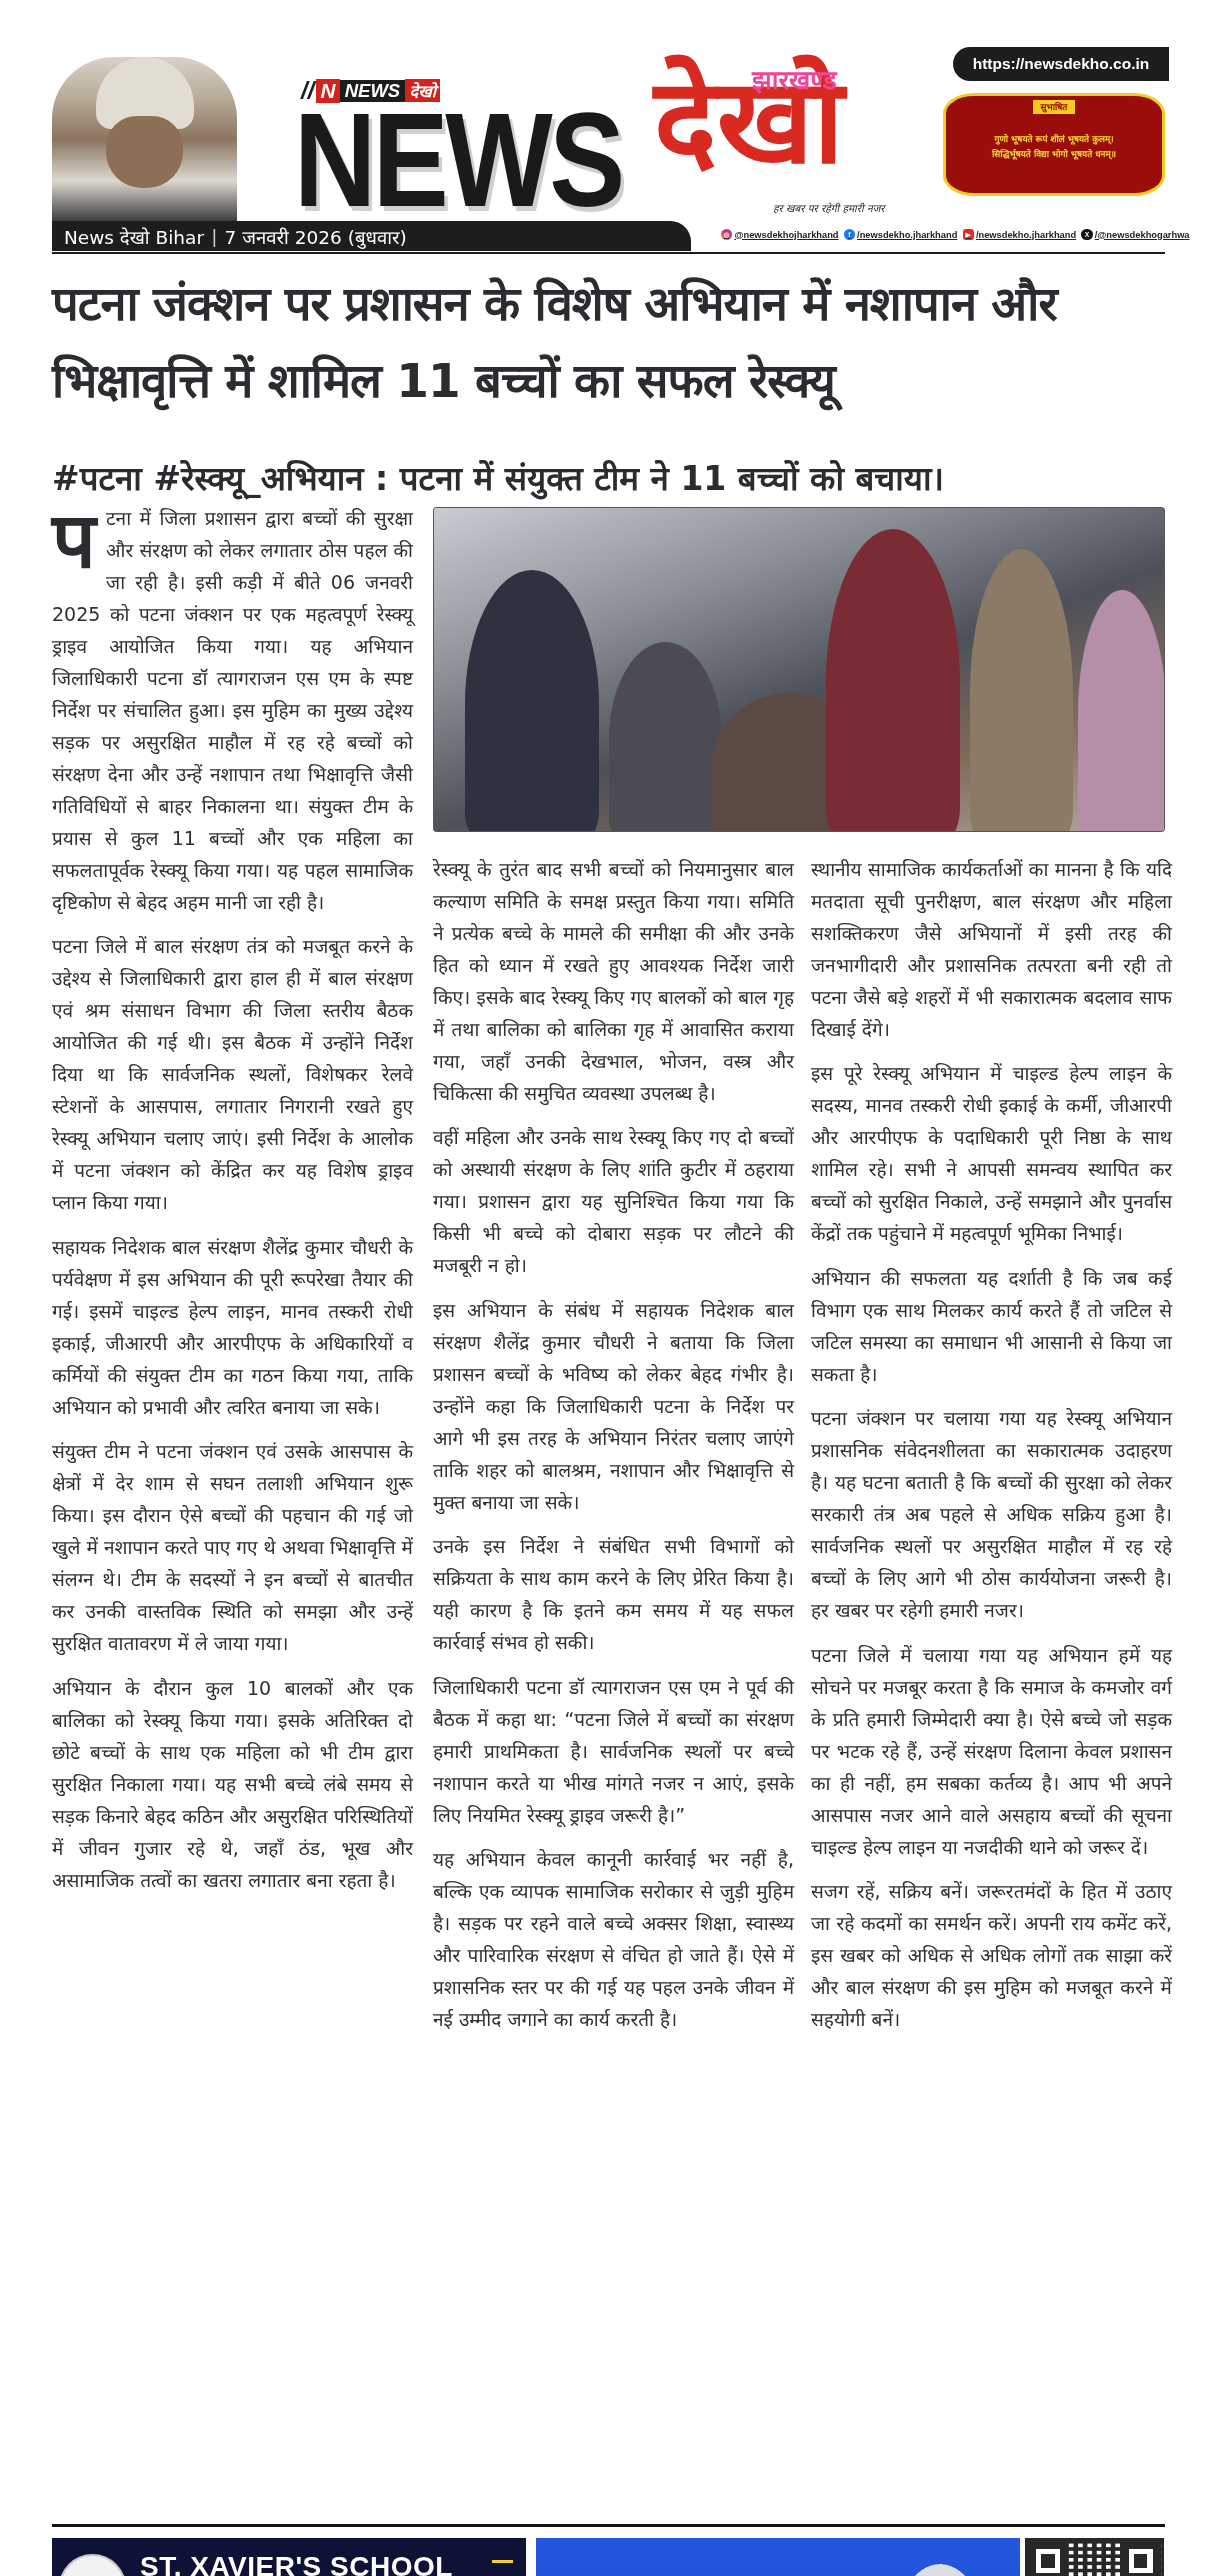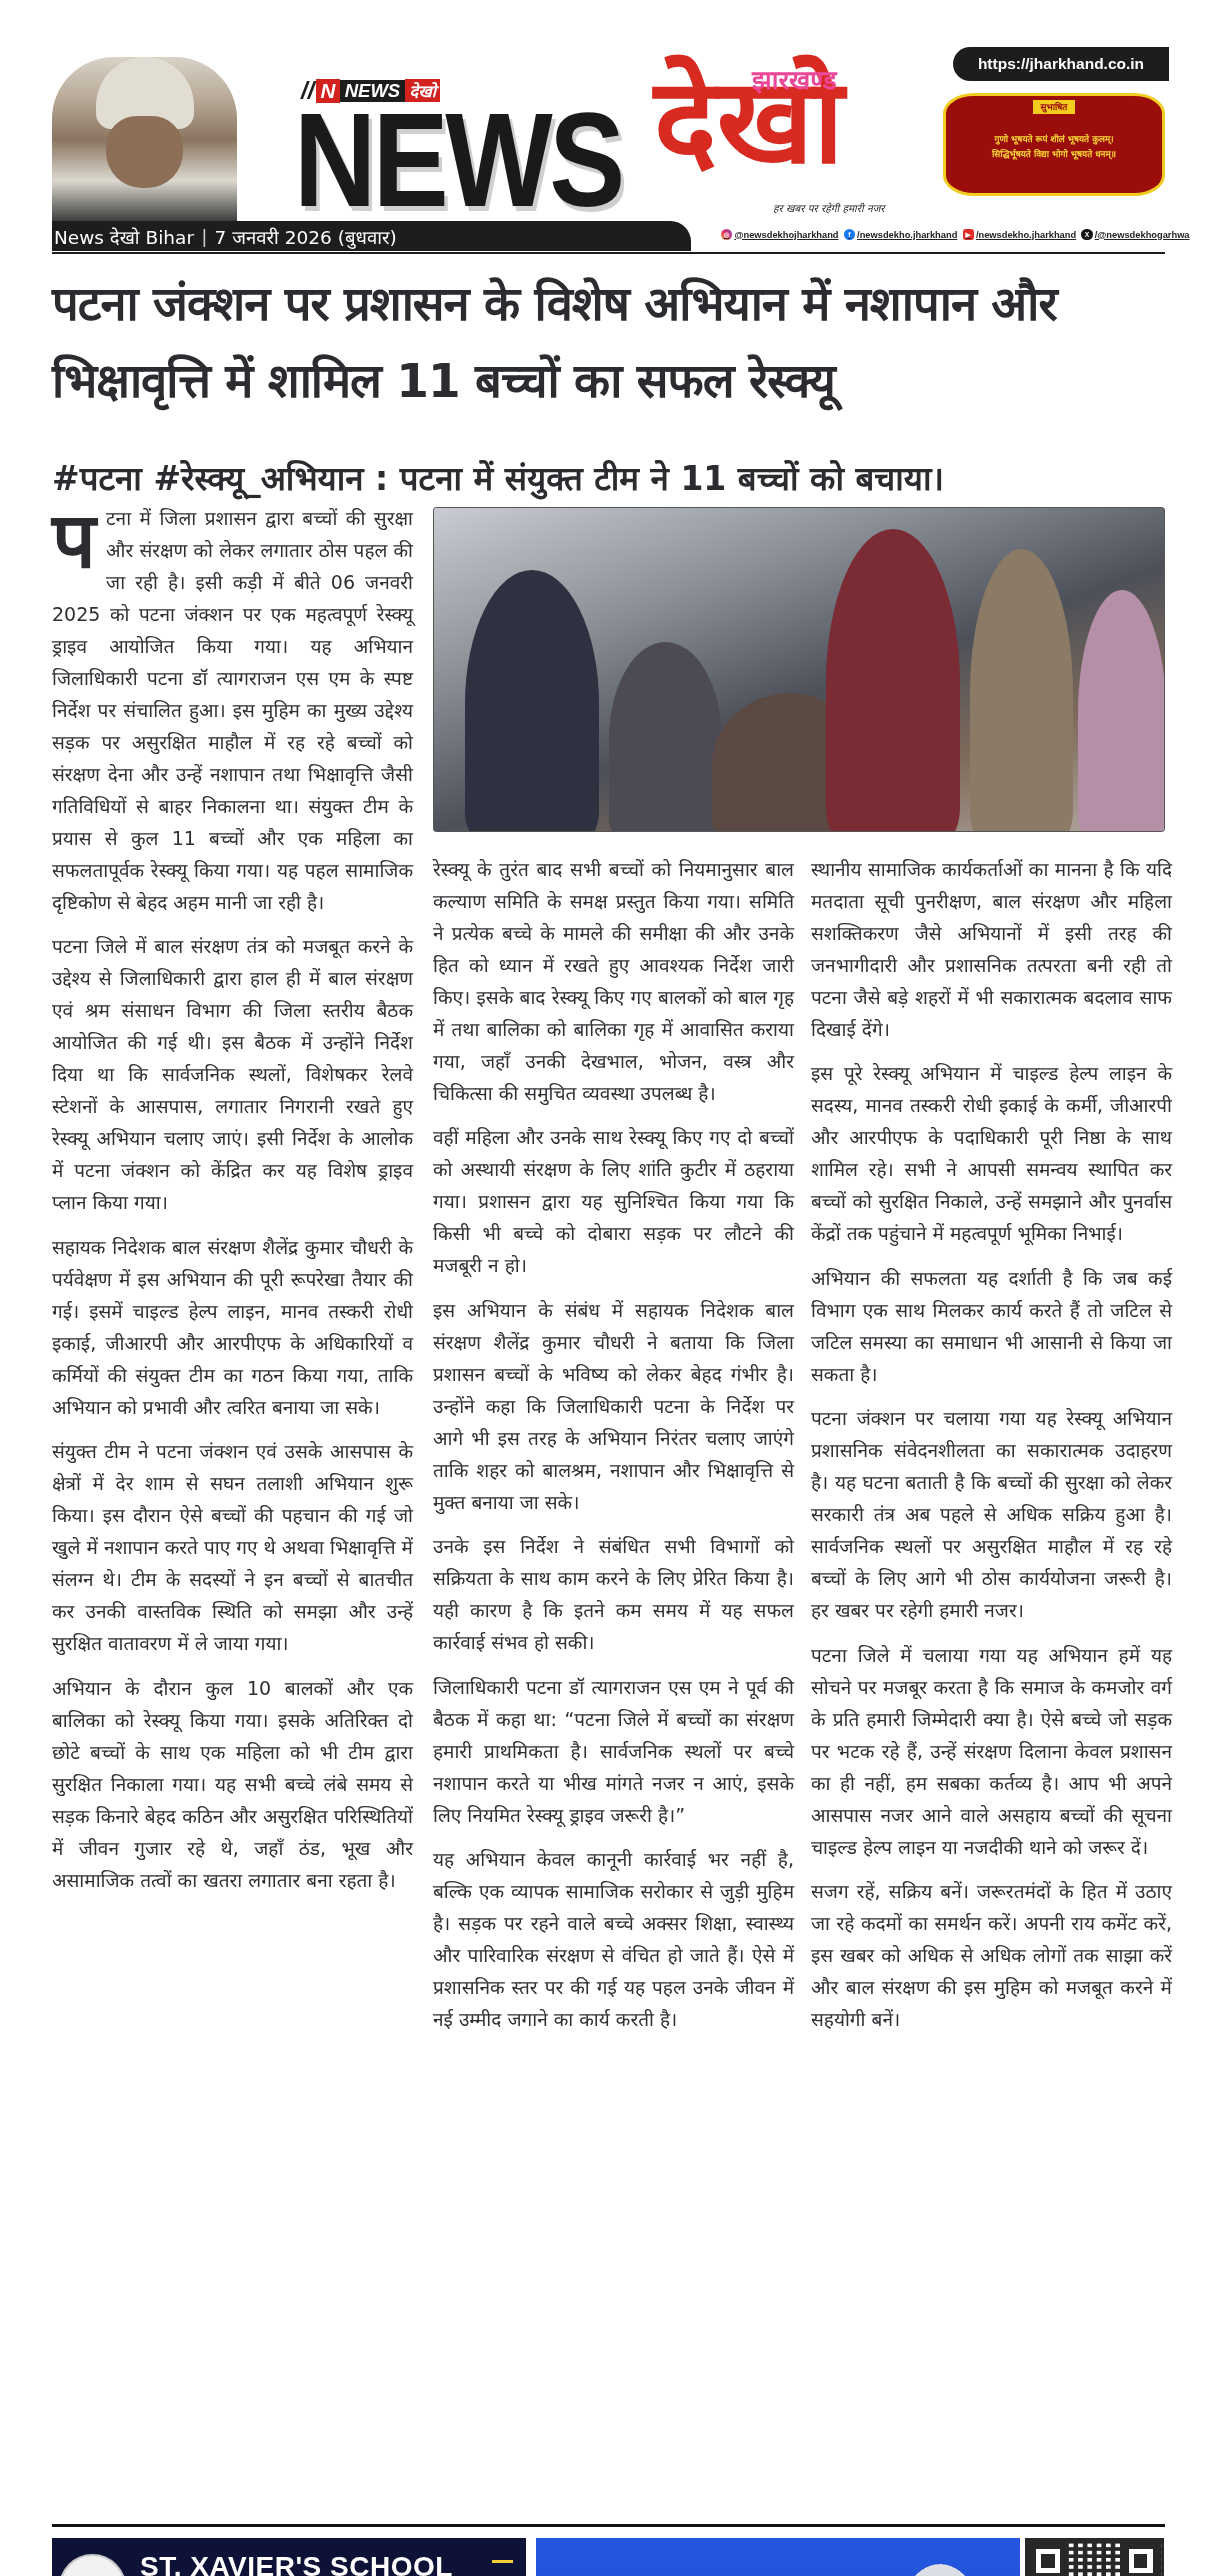--- a/index.html
+++ b/index.html
@@ -42,21 +42,21 @@
   .quote-badge {
     position: absolute; left: 943px; top: 93px; width: 222px; height: 103px;
     background: #9b0d0a; border: 3.1px solid #f2cc1e; border-radius: 31px / 20.6px;
     color: #f7d638; font-family: "DejaVu Sans", sans-serif; text-align: center;
   }
   .quote-badge .qb-title { display: inline-block; margin-top: 4.1px; background: #f2cc1e; color: #9b0d0a; font-size: 8.8px; font-weight: 700; padding: 1px 7.2px; border-radius: 0; }
   .quote-badge .qb-line { font-size: 8.8px; font-weight: 700; margin-top: 19px; line-height: 1.5; }
   .date-bar {
     position: absolute; left: 52px; top: 221px; width: 639px; height: 30px;
     background: #1d1d1d; color: #fff; border-radius: 0 20.6px 0 0;
-    display: flex; align-items: center; padding-left: 2px; font-size: 18.5px;
+    display: flex; align-items: center; padding-left: 12px; font-size: 18.5px;
     font-family: "DejaVu Sans", sans-serif;
   }
   .date-bar .sep { margin: 0 7.2px; color: #ccc; }
   .socials { position: absolute; left: 721px; top: 229px; display: flex; align-items: center; gap: 5.2px; font-family: "Liberation Sans", sans-serif; font-weight: 700; font-size: 9.3px; color: #222; }
   .socials .soc { display: flex; align-items: center; gap: 2.1px; text-decoration: underline; }
   .soc-ico { width: 11.3px; height: 11.3px; border-radius: 50%; display: inline-flex; align-items: center; justify-content: center; color: #fff; font-size: 6.7px; font-weight: 700; }
   .ico-ig { background: linear-gradient(45deg, #f9a334, #e1306c, #833ab4); }
   .ico-fb { background: #1877f2; }
   .ico-yt { background: #e52d27; border-radius: 3.1px; }
   .ico-x { background: #111; }
@@ -124,21 +124,21 @@
 </style>
 </head>
 <body>
 
 <div class="masthead">
   <div class="portrait">
     <div class="portrait-cap"></div>
     <div class="portrait-face"></div>
   </div>
 
-  <a class="url-pill">https://jharkhand.co.in</a>
+  <a class="url-pill">https://newsdekho.co.in</a>
 
   <div class="mini-logo">
     <span class="bars">//</span>
     <span class="n">N</span>
     <span class="news">NEWS</span>
     <span class="dekho">देखो</span>
   </div>
 
   <div class="big-news">NEWS</div>
   <div class="big-dekho">देखो</div>

